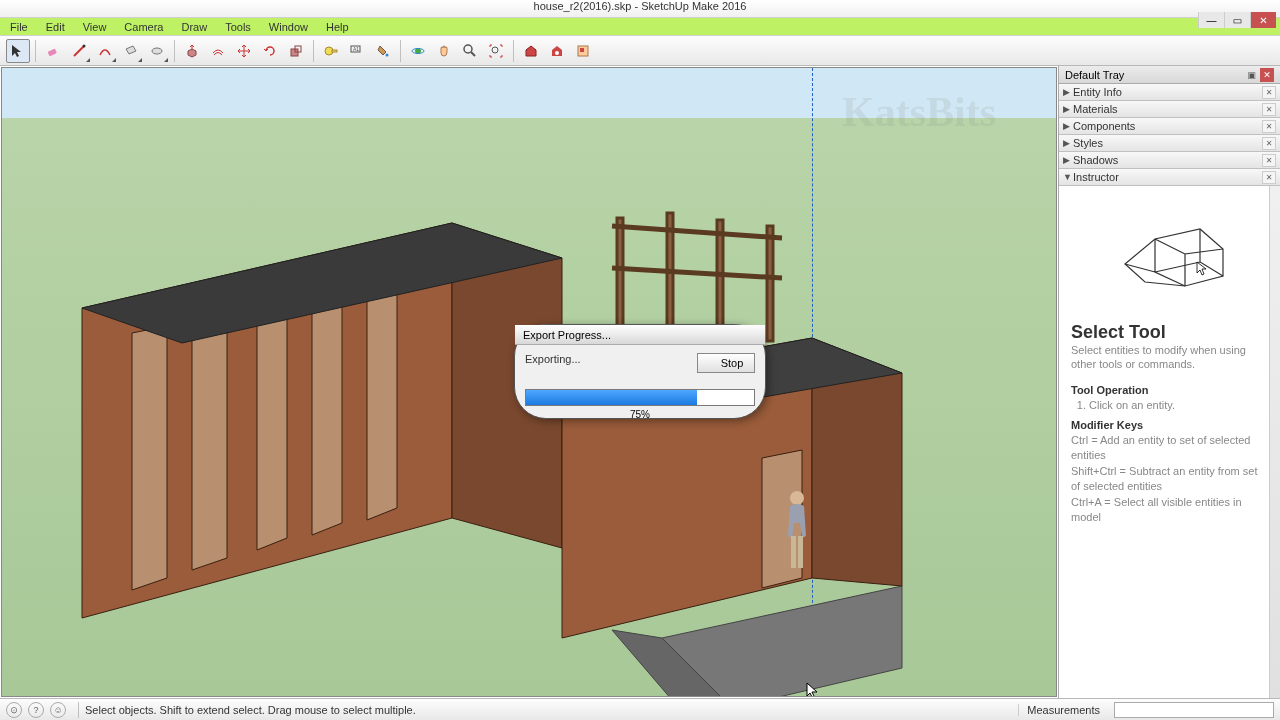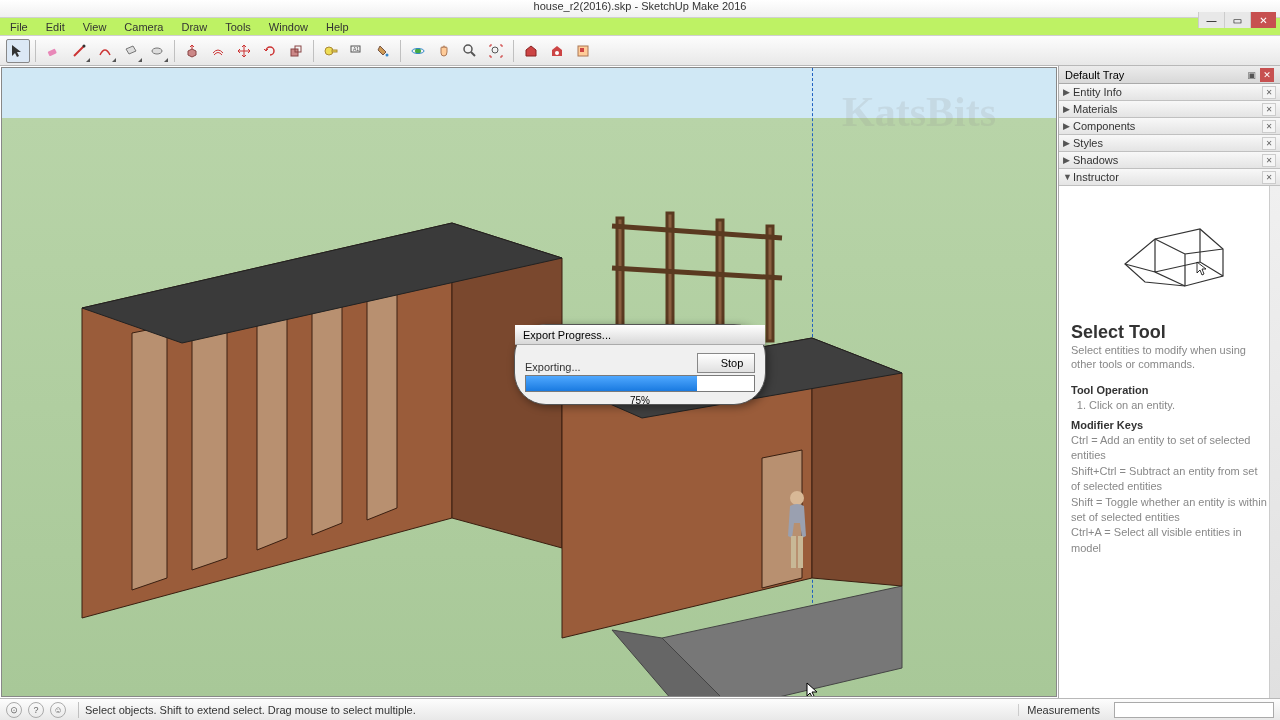--- a/index.html
+++ b/index.html
@@ -54,21 +54,21 @@
 .status-bar { height: 22px; background: linear-gradient(#fdfdfd,#e8e8e8); border-top: 1px solid #b8b8b8; display: flex; align-items: center; padding: 0 6px; font-size: 11px; color: #333; }
 .status-bar .sb-icon { width:16px; height:16px; border:1px solid #aaa; border-radius:8px; margin-right:6px; display:flex;align-items:center;justify-content:center;font-size:9px;color:#666;}
 .status-bar .sb-sep { width:1px; height:16px; background:#c0c0c0; margin:0 6px;}
 .status-bar .meas-label { border-left:1px solid #ccc; padding:0 8px; }
 .status-bar .meas-box { width: 160px; height: 16px; border: 1px solid #aaa; background: #fff; margin-left: 6px; }
 
 
 .dialog { position: absolute; left: 514px; top: 318px; width: 252px; background: #f0f0f0; border: 1px solid #555; box-shadow: 2px 2px 8px rgba(0,0,0,0.4); }
 .dialog .dlg-title { height: 20px; background: linear-gradient(#fff,#d8d8d8); border-bottom:1px solid #aaa; display:flex; align-items:center; padding:0 8px; font-size:11px;}
 .dialog .dlg-body { padding: 8px 10px 12px; }
-.dialog .row1 { display:flex; align-items:flex-end; margin-bottom:2px;}
+.dialog .row1 { display:flex; align-items:flex-start; margin-bottom:16px;}
 .dialog .row1 .msg { flex:1; font-size:11px; color:#333;}
 .dialog .row1 button { width: 58px; height: 20px; font-size: 11px; border:1px solid #888; background:linear-gradient(#fff,#e0e0e0); cursor:pointer;padding-left:12px;}
 .progress { height: 17px; border:1px solid #7a7a7a; background:#fff; position:relative; }
 .progress .fill { height:100%; background: linear-gradient(#4fa8ff,#1a7ae0); width:75%; }
 .progress .pct { position:absolute; left:0; top:17px; width:100%; height:100%; display:flex; align-items:center; justify-content:center; font-size:10px; color:#000;}
 
 
 .cursor { position:absolute; left:804px; top:614px; width:14px; height:18px; pointer-events:none;}
 </style>
 </head>
@@ -344,21 +344,20 @@
       <h2>Select Tool</h2>
       <div class="sub">Select entities to modify when using other tools or commands.</div>
       <h3>Tool Operation</h3>
       <ol>
           <li class="grey-text">Click on an entity.</li>
         </ol>
       <h3>Modifier Keys</h3>
       <div id="modifiers" class="grey-text">
           <div>Ctrl = Add an entity to set of selected entities</div>
           <div>Shift+Ctrl = Subtract an entity from set of selected entities</div>
-          <div>Shift = Toggle whether an entity is within set of selected entities</div>
           <div>Ctrl+A = Select all visible entities in model</div>
         </div>
     </div>
   </div>
 </div>
 
 <div class="status-bar">
   <span class="sb-icon">⊙</span>
   <span class="sb-icon">?</span>
   <span class="sb-icon">☺</span>

